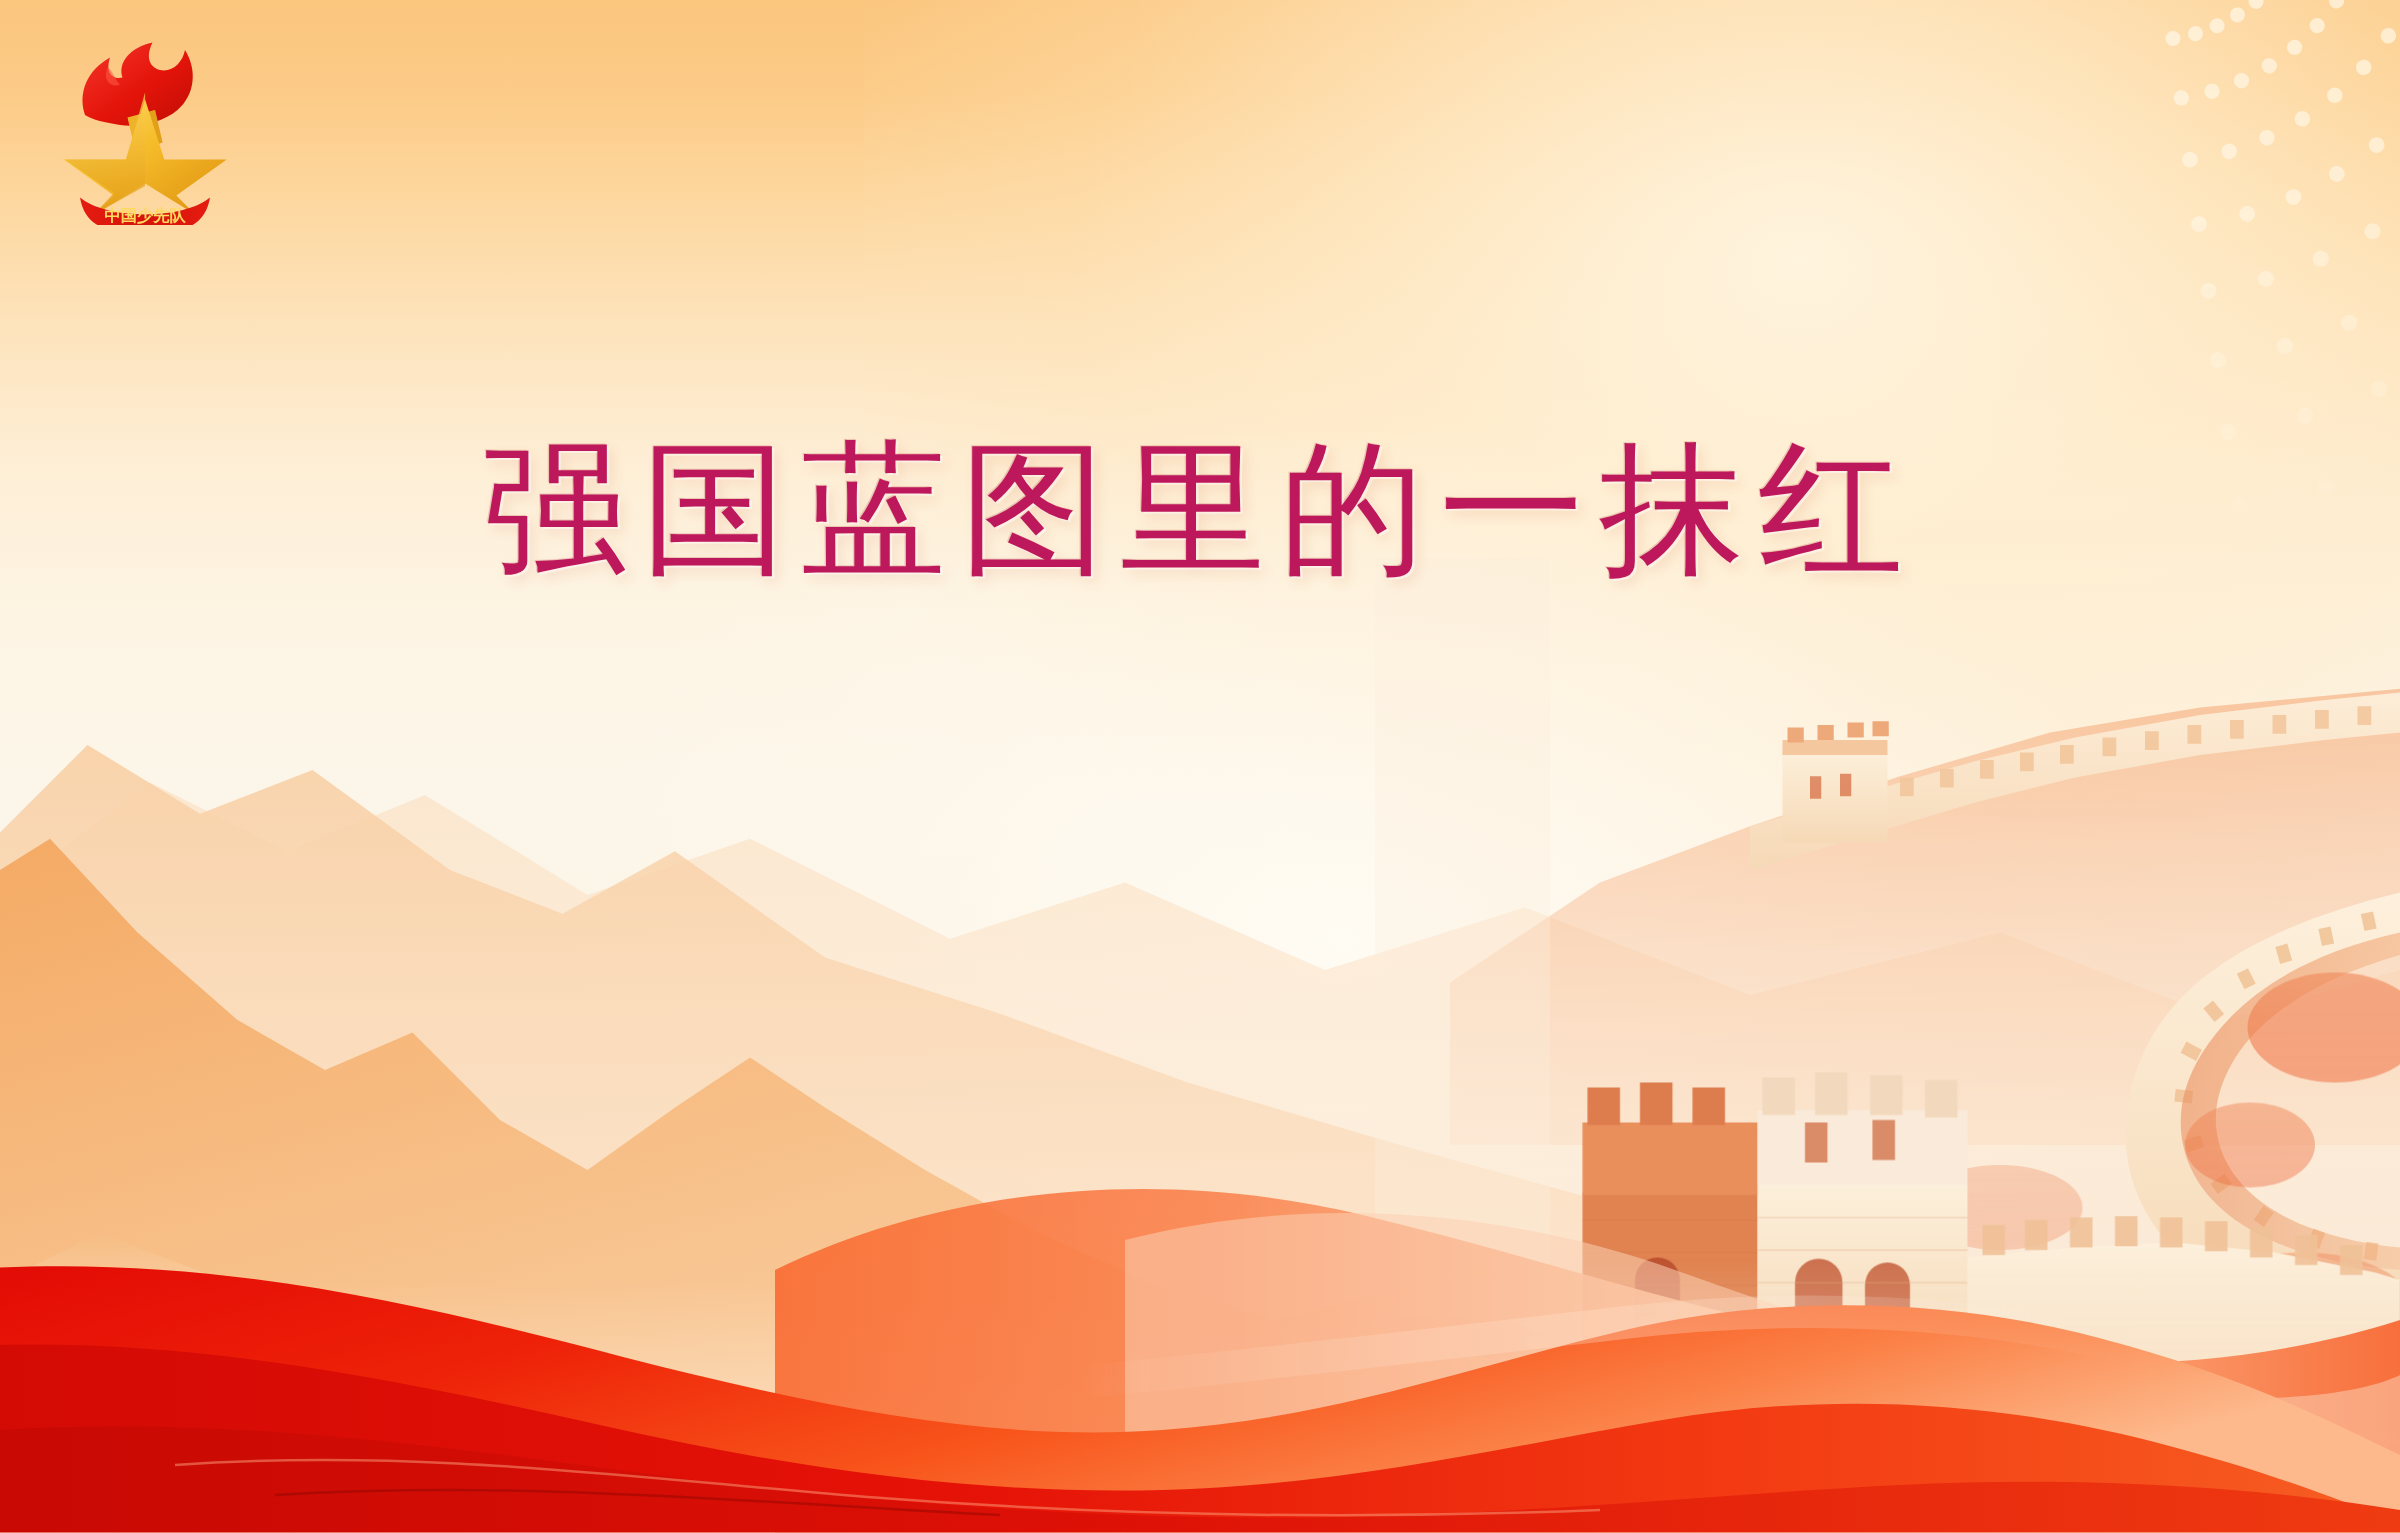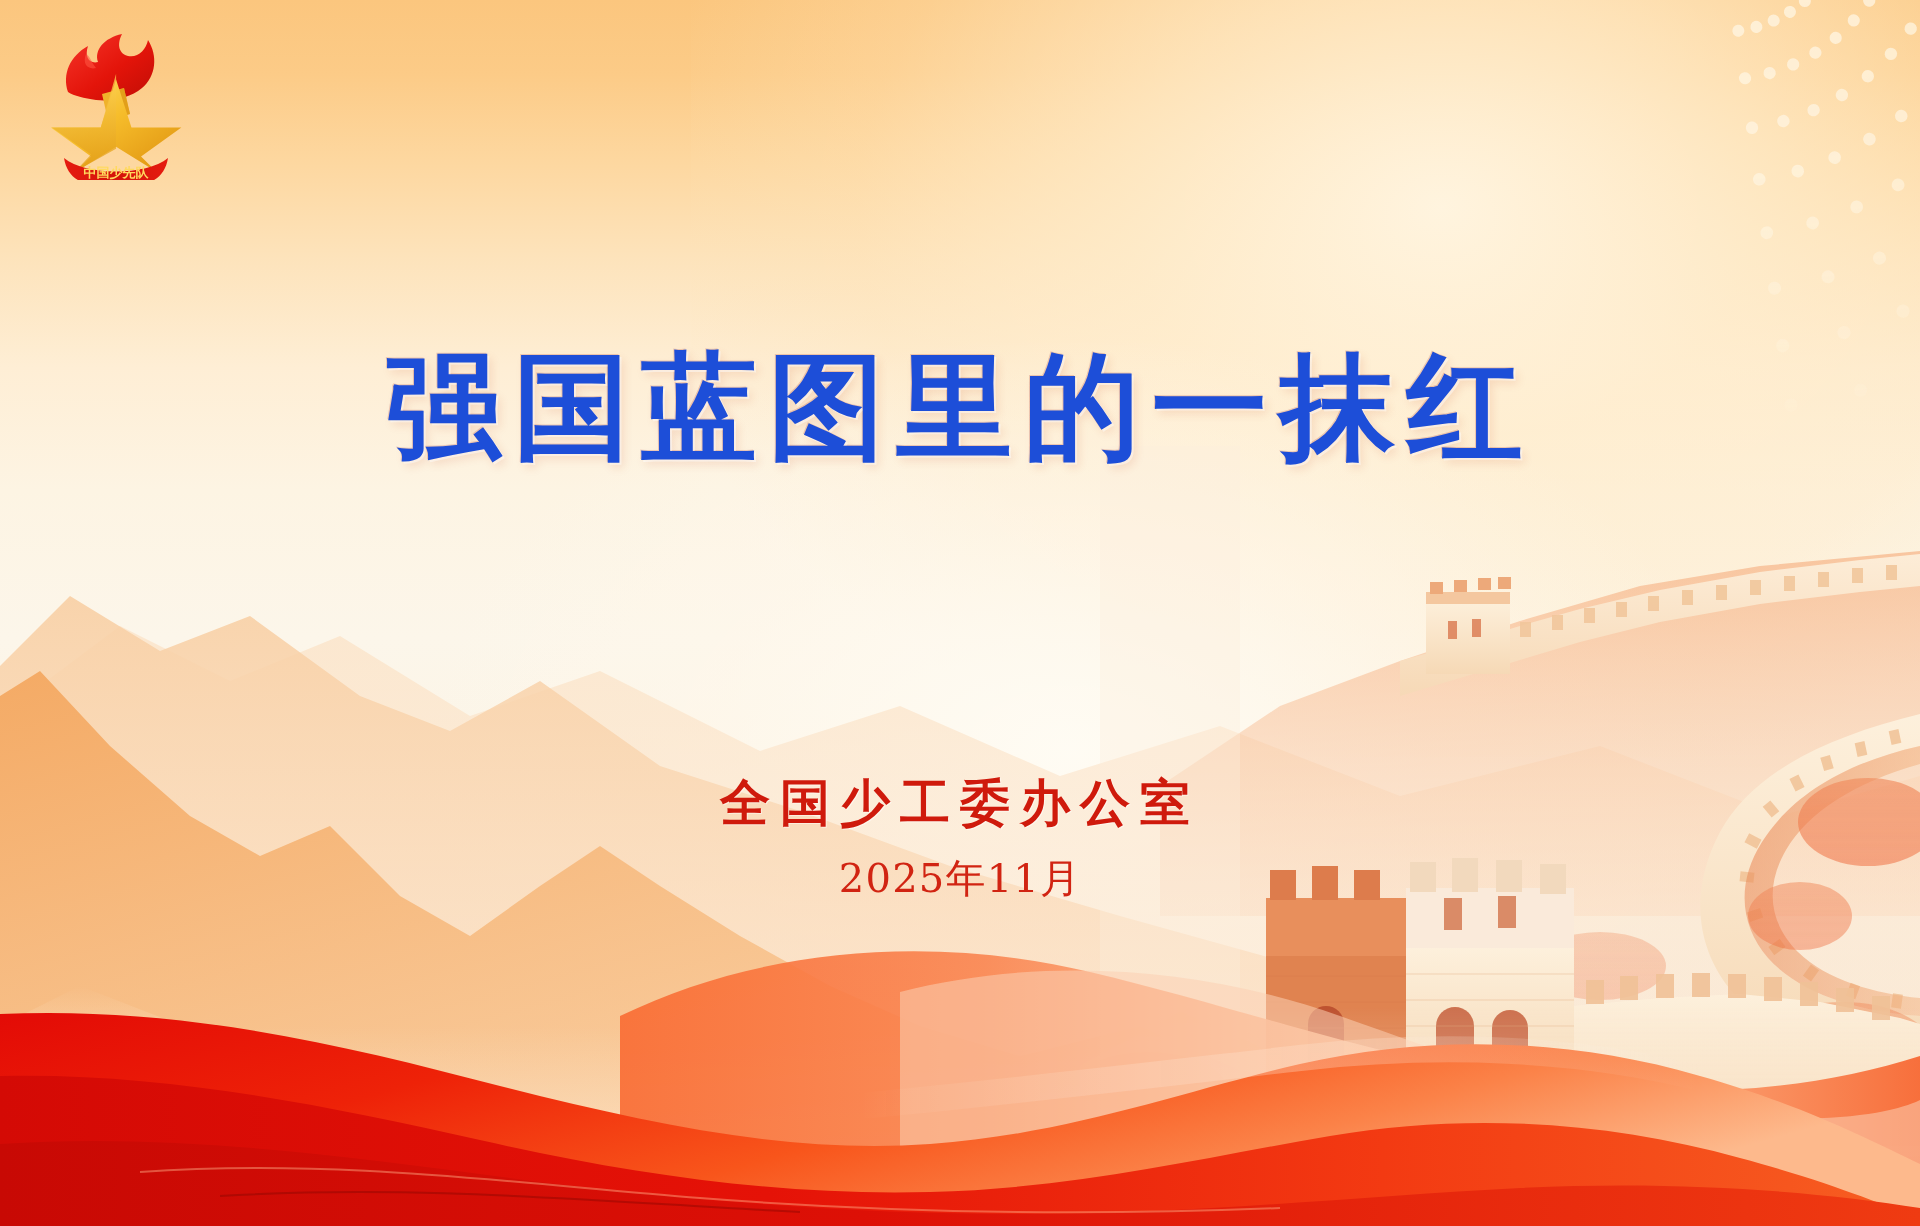--- a/index.html
+++ b/index.html
@@ -84,23 +84,23 @@
   }
   .slogan .l2{font-size:39px;}
 
   
   .title{
     position:absolute;left:0;right:0;top:330px;
     text-align:center;
   }
   .title span{
     font-family:"DejaVu Serif","Liberation Serif",serif;
-    font-weight:bold;
+    font-weight:normal;
     font-size:116px;
-    color:#1d4ed8;
+    color:#be185d;
     letter-spacing:.1em;
     white-space:nowrap;
     text-shadow:
        2px 2px 0 rgba(255,255,255,.45),
       -1px -1px 0 rgba(160,20,10,.18),
        4px 5px 10px rgba(190,60,20,.13);
   }
 
   
   .presenter{
@@ -466,18 +466,14 @@
     <path d="M18,128 C40,146 100,146 122,128 C120,140 114,148 104,152
              C82,160 58,160 36,152 C26,148 20,140 18,128 Z" fill="url(#ribG)"></path>
     <text x="70" y="147" text-anchor="middle" font-size="13" font-weight="bold" font-family="'DejaVu Sans','Liberation Sans',sans-serif" fill="#ffd95e">中国少先队</text>
   </svg>
 
 
   <div class="title">
     <span>强国蓝图里的一抹红</span>
   </div>
 
-  <div class="presenter">
-    <div class="org">全国少工委办公室</div>
-    <div class="date">2025年11月</div>
-  </div>
 
 </div>
 
 </body></html>

